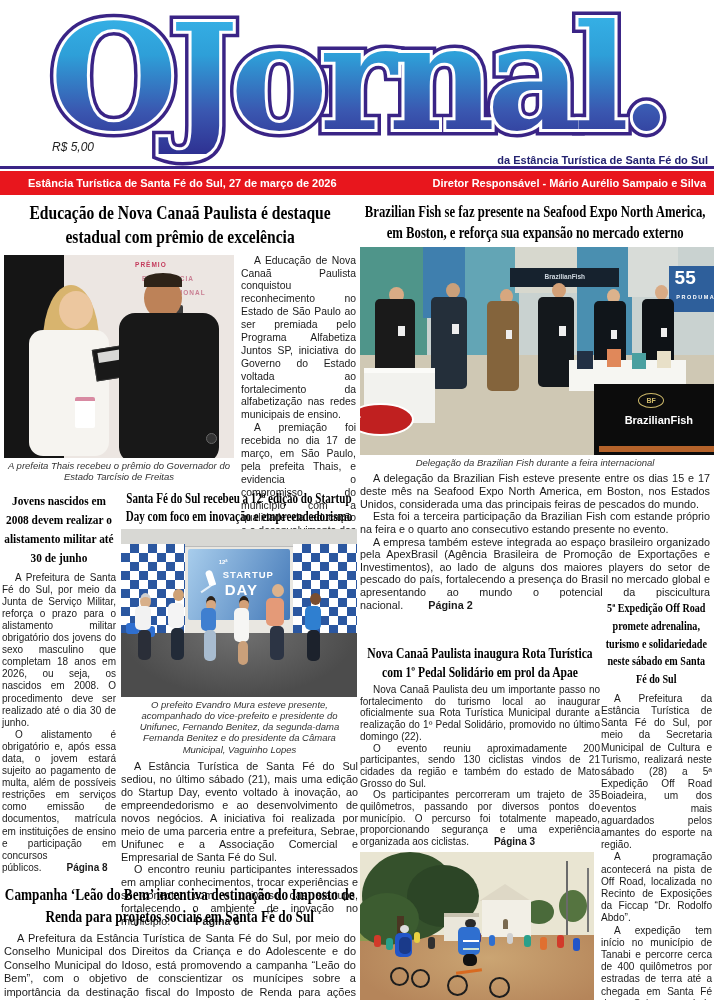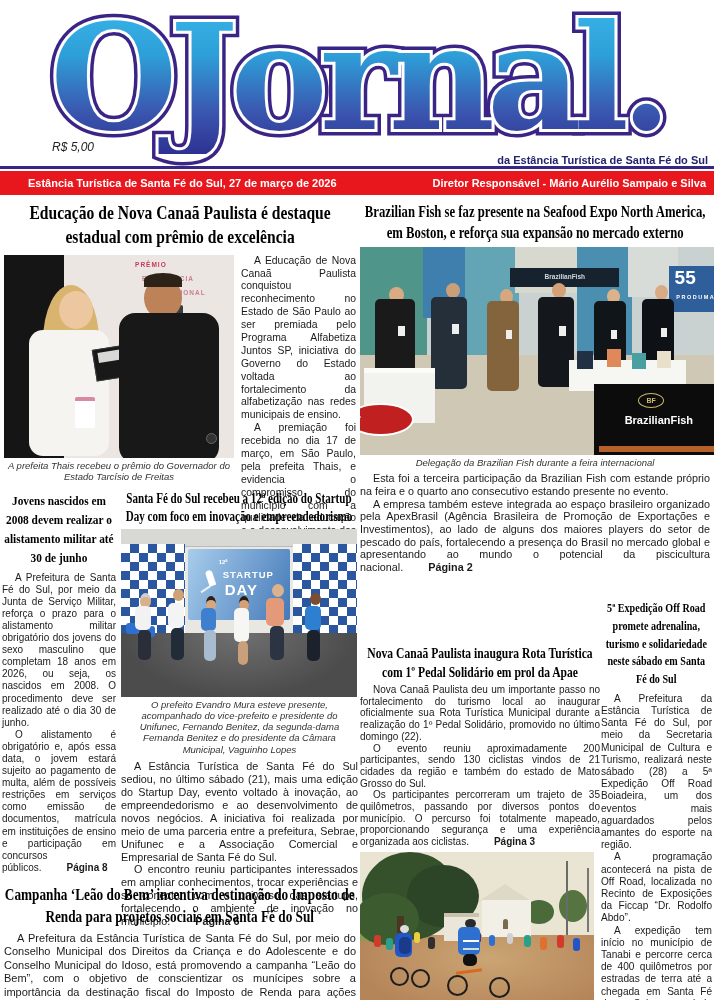--- a/index.html
+++ b/index.html
@@ -171,20 +171,21 @@
         <div class="abs" style="left:4%;bottom:4%;width:92%;height:9%;background:#b4622a;"></div>
       </div>
       <div class="abs" style="left:-3%;top:75%;width:15%;height:14%;background:#c02020;border:2px solid #fff;border-radius:50%;color:#fff;font-size:8px;font-style:italic;text-align:left;line-height:26px;">
         <span>are</span>
       </div>
       <div class="head" style="left:87%;top:60%;width:46px;height:30px;background:#f2f2ee;"></div>
       <div class="head" style="left:91%;top:82%;width:26px;height:18px;background:#ececea;"></div>
     </figure>
     <figcaption>Delegação da Brazilian Fish durante a feira internacional</figcaption>
     <div class="bodytxt">
+      <p><span>A delegação da Brazilian Fish esteve presente entre os dias 15 e 17 deste mês na Seafood Expo North America, em Boston, nos Estados Unidos, considerada uma das principais feiras de pescados do mundo.</span></p>
       <p><span>Esta foi a terceira participação da Brazilian Fish com estande próprio na feira e o quarto ano consecutivo estando presente no evento.</span></p>
       <p><span>A empresa também esteve integrada ao espaço brasileiro organizado pela ApexBrasil (Agência Brasileira de Promoção de Exportações e Investimentos), ao lado de alguns dos maiores players do setor de pescado do país, fortalecendo a presença do Brasil no mercado global e apresentando ao mundo o potencial da piscicultura nacional.</span><b class="pg">Página 2</b></p>
     </div>
   </section>
 
   <section id="sec-jovens">
     <h2 class="hl" style="font-size:13.5px;line-height:1.4">
       <span class="sq" style="width:119%;transform:scaleX(0.84)">Jovens nascidos em 2008 devem realizar o alistamento militar até 30 de junho</span>
     </h2>
     <div class="bodytxt">

